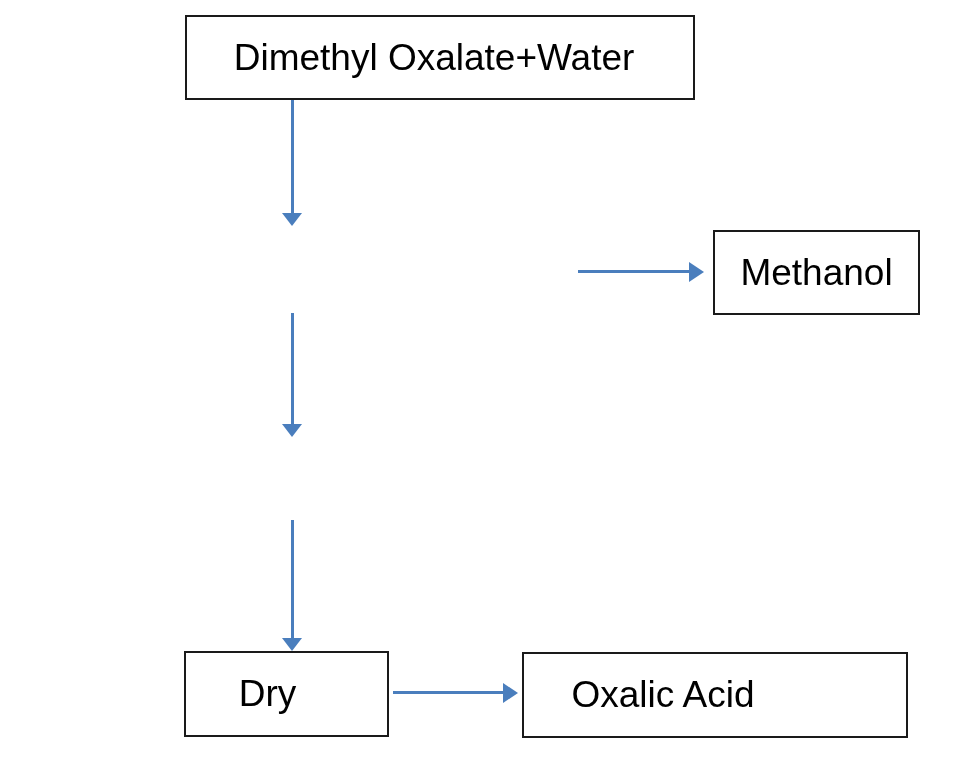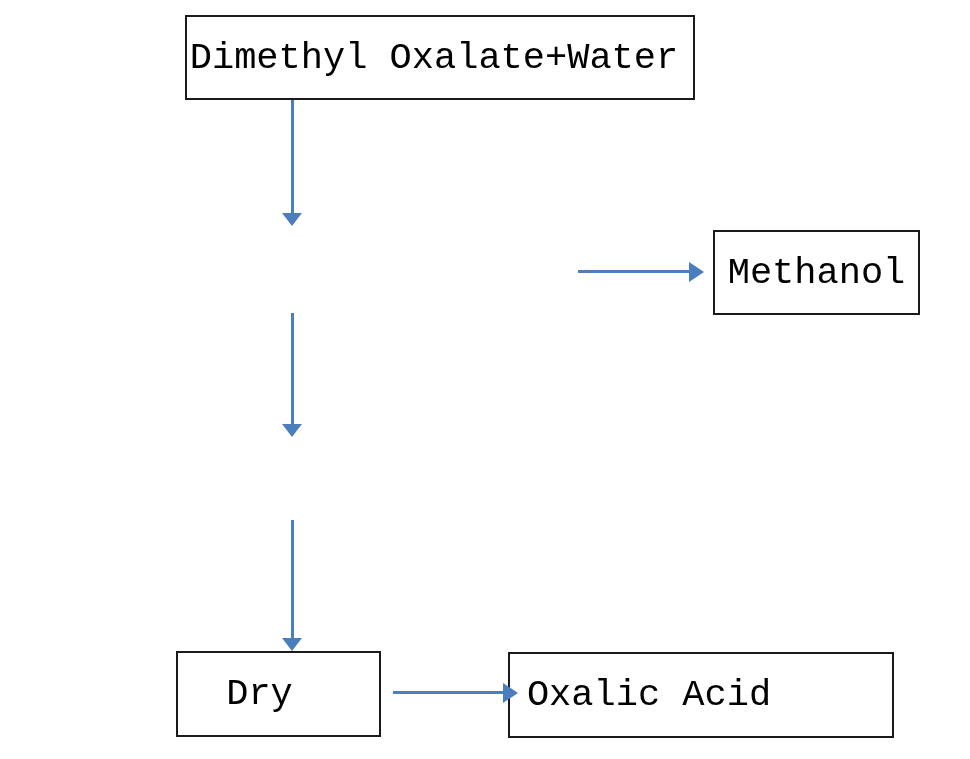--- a/index.html
+++ b/index.html
@@ -5,21 +5,21 @@
   html, body {
     margin: 0;
     padding: 0;
     background: #ffffff;
   }
   #canvas {
     position: relative;
     width: 970px;
     height: 759px;
     background: #ffffff;
-    font-family: Liberation Mono, monospace;
+    font-family: Liberation Sans, sans-serif;
     overflow: hidden;
     border-radius: 19px;
   }
 
   
   .node {
     position: absolute;
     box-sizing: border-box;
     border: 2px solid #1a1a1a;
     background: #ffffff;
@@ -36,24 +36,24 @@
   #box-dimethyl .label { transform: translateX(-6px); }
 
   #box-preparation        { left: 42px;  top: 226px; width: 536px; height: 88px; }
   #box-preparation .label { transform: translateX(-5px); }
 
   #box-methanol        { left: 713px; top: 230px; width: 207px; height: 85px; }
 
   #box-crystallization        { left: 188px; top: 435px; width: 424px; height: 85px; }
   #box-crystallization .label { transform: translateX(-29px); }
 
-  #box-dry        { left: 176px; top: 651px; width: 205px; height: 86px; }
+  #box-dry        { left: 184px; top: 651px; width: 205px; height: 86px; }
   #box-dry .label { transform: translateX(-19px); }
 
-  #box-oxalic-acid        { left: 508px; top: 652px; width: 386px; height: 86px; }
+  #box-oxalic-acid        { left: 522px; top: 652px; width: 386px; height: 86px; }
   #box-oxalic-acid .label { transform: translateX(-52px); }
 
   
   .shaft-v { position: absolute; width: 3px;  background: var(--arrow-color, #4a7ebd); }
   .shaft-h { position: absolute; height: 3px; background: var(--arrow-color, #4a7ebd); }
   .head-down {
     position: absolute; width: 0; height: 0;
     border-left: 10px solid transparent;
     border-right: 10px solid transparent;
     border-top: 13px solid var(--arrow-color, #4a7ebd);

